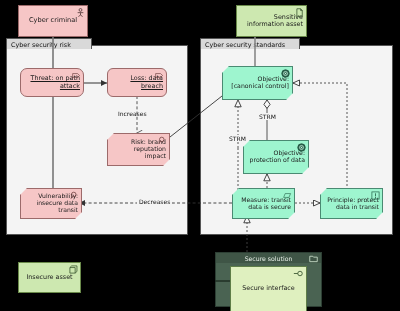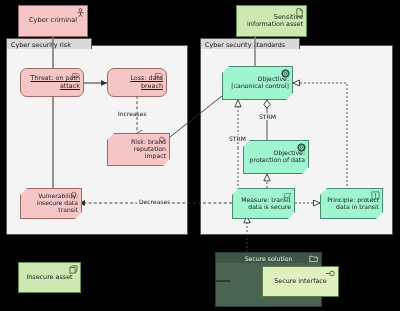--- a/index.html
+++ b/index.html
@@ -144,21 +144,21 @@
     </svg>
   </div>
 
   <div class="node risk rounded" style="left:20px;top:68px;width:64px;height:29px;font-size:6.4px;">
     <span class="lbl">Threat: on path attack</span>
     <svg class="icon" viewBox="0 0 14 12">
       <path d="M1 3h7.6l3.2 3-3.2 3H1z" fill="none" stroke="#6b3b3b" stroke-width="1"></path>
     </svg>
   </div>
 
-  <div class="node risk rounded" style="left:107px;top:68px;width:60px;height:29px;font-size:6.4px;">
+  <div class="node risk rounded" style="left:107px;top:68px;width:60px;height:29px;font-size:6.4px;border-radius:6px;">
     <span class="lbl">Loss: data breach</span>
     <svg class="icon" viewBox="0 0 14 12">
       <path d="M1 3h7.6l3.2 3-3.2 3H1z" fill="none" stroke="#6b3b3b" stroke-width="1"></path>
     </svg>
   </div>
 
   <div class="node risk oct" style="left:107px;top:133px;width:63px;height:33px;font-size:6.2px;">
     <span class="lbl">Risk: brand reputation impact</span>
     <svg class="icon" viewBox="0 0 12 12">
       <circle cx="5" cy="4.6" r="3" fill="none" stroke="#6b3b3b" stroke-width="1"></circle>
@@ -209,21 +209,21 @@
   </div>
 
   <div class="node olive" style="left:18px;top:262px;width:63px;height:31px;font-size:6.4px;">
     <span class="lbl">Insecure asset</span>
     <svg class="icon" viewBox="0 0 12 12">
       <path d="M1.2 3.4h7v7.4h-7z" fill="none" stroke="#33502a" stroke-width="1"></path>
       <path d="M1.2 3.4l2.4-2.2h7v7.4l-2.4 2.2" fill="none" stroke="#33502a" stroke-width="1"></path>
     </svg>
   </div>
 
-  <div class="node olive2" style="left:230px;top:266px;width:77px;height:31px;font-size:6.4px;margin-left:32px;">
+  <div class="node olive2" style="left:230px;top:266px;width:77px;height:46px;font-size:6.4px;">
     <span class="lbl">Secure interface</span>
     <svg class="icon" style="width:11px;height:9px;" viewBox="0 0 14 12">
       <path d="M0.8 6h5.2" stroke="#33502a" stroke-width="1.1" fill="none"></path>
       <circle cx="9" cy="6" r="3" fill="none" stroke="#33502a" stroke-width="1.1"></circle>
     </svg>
   </div>
 
 </div>
 
 </body></html>

